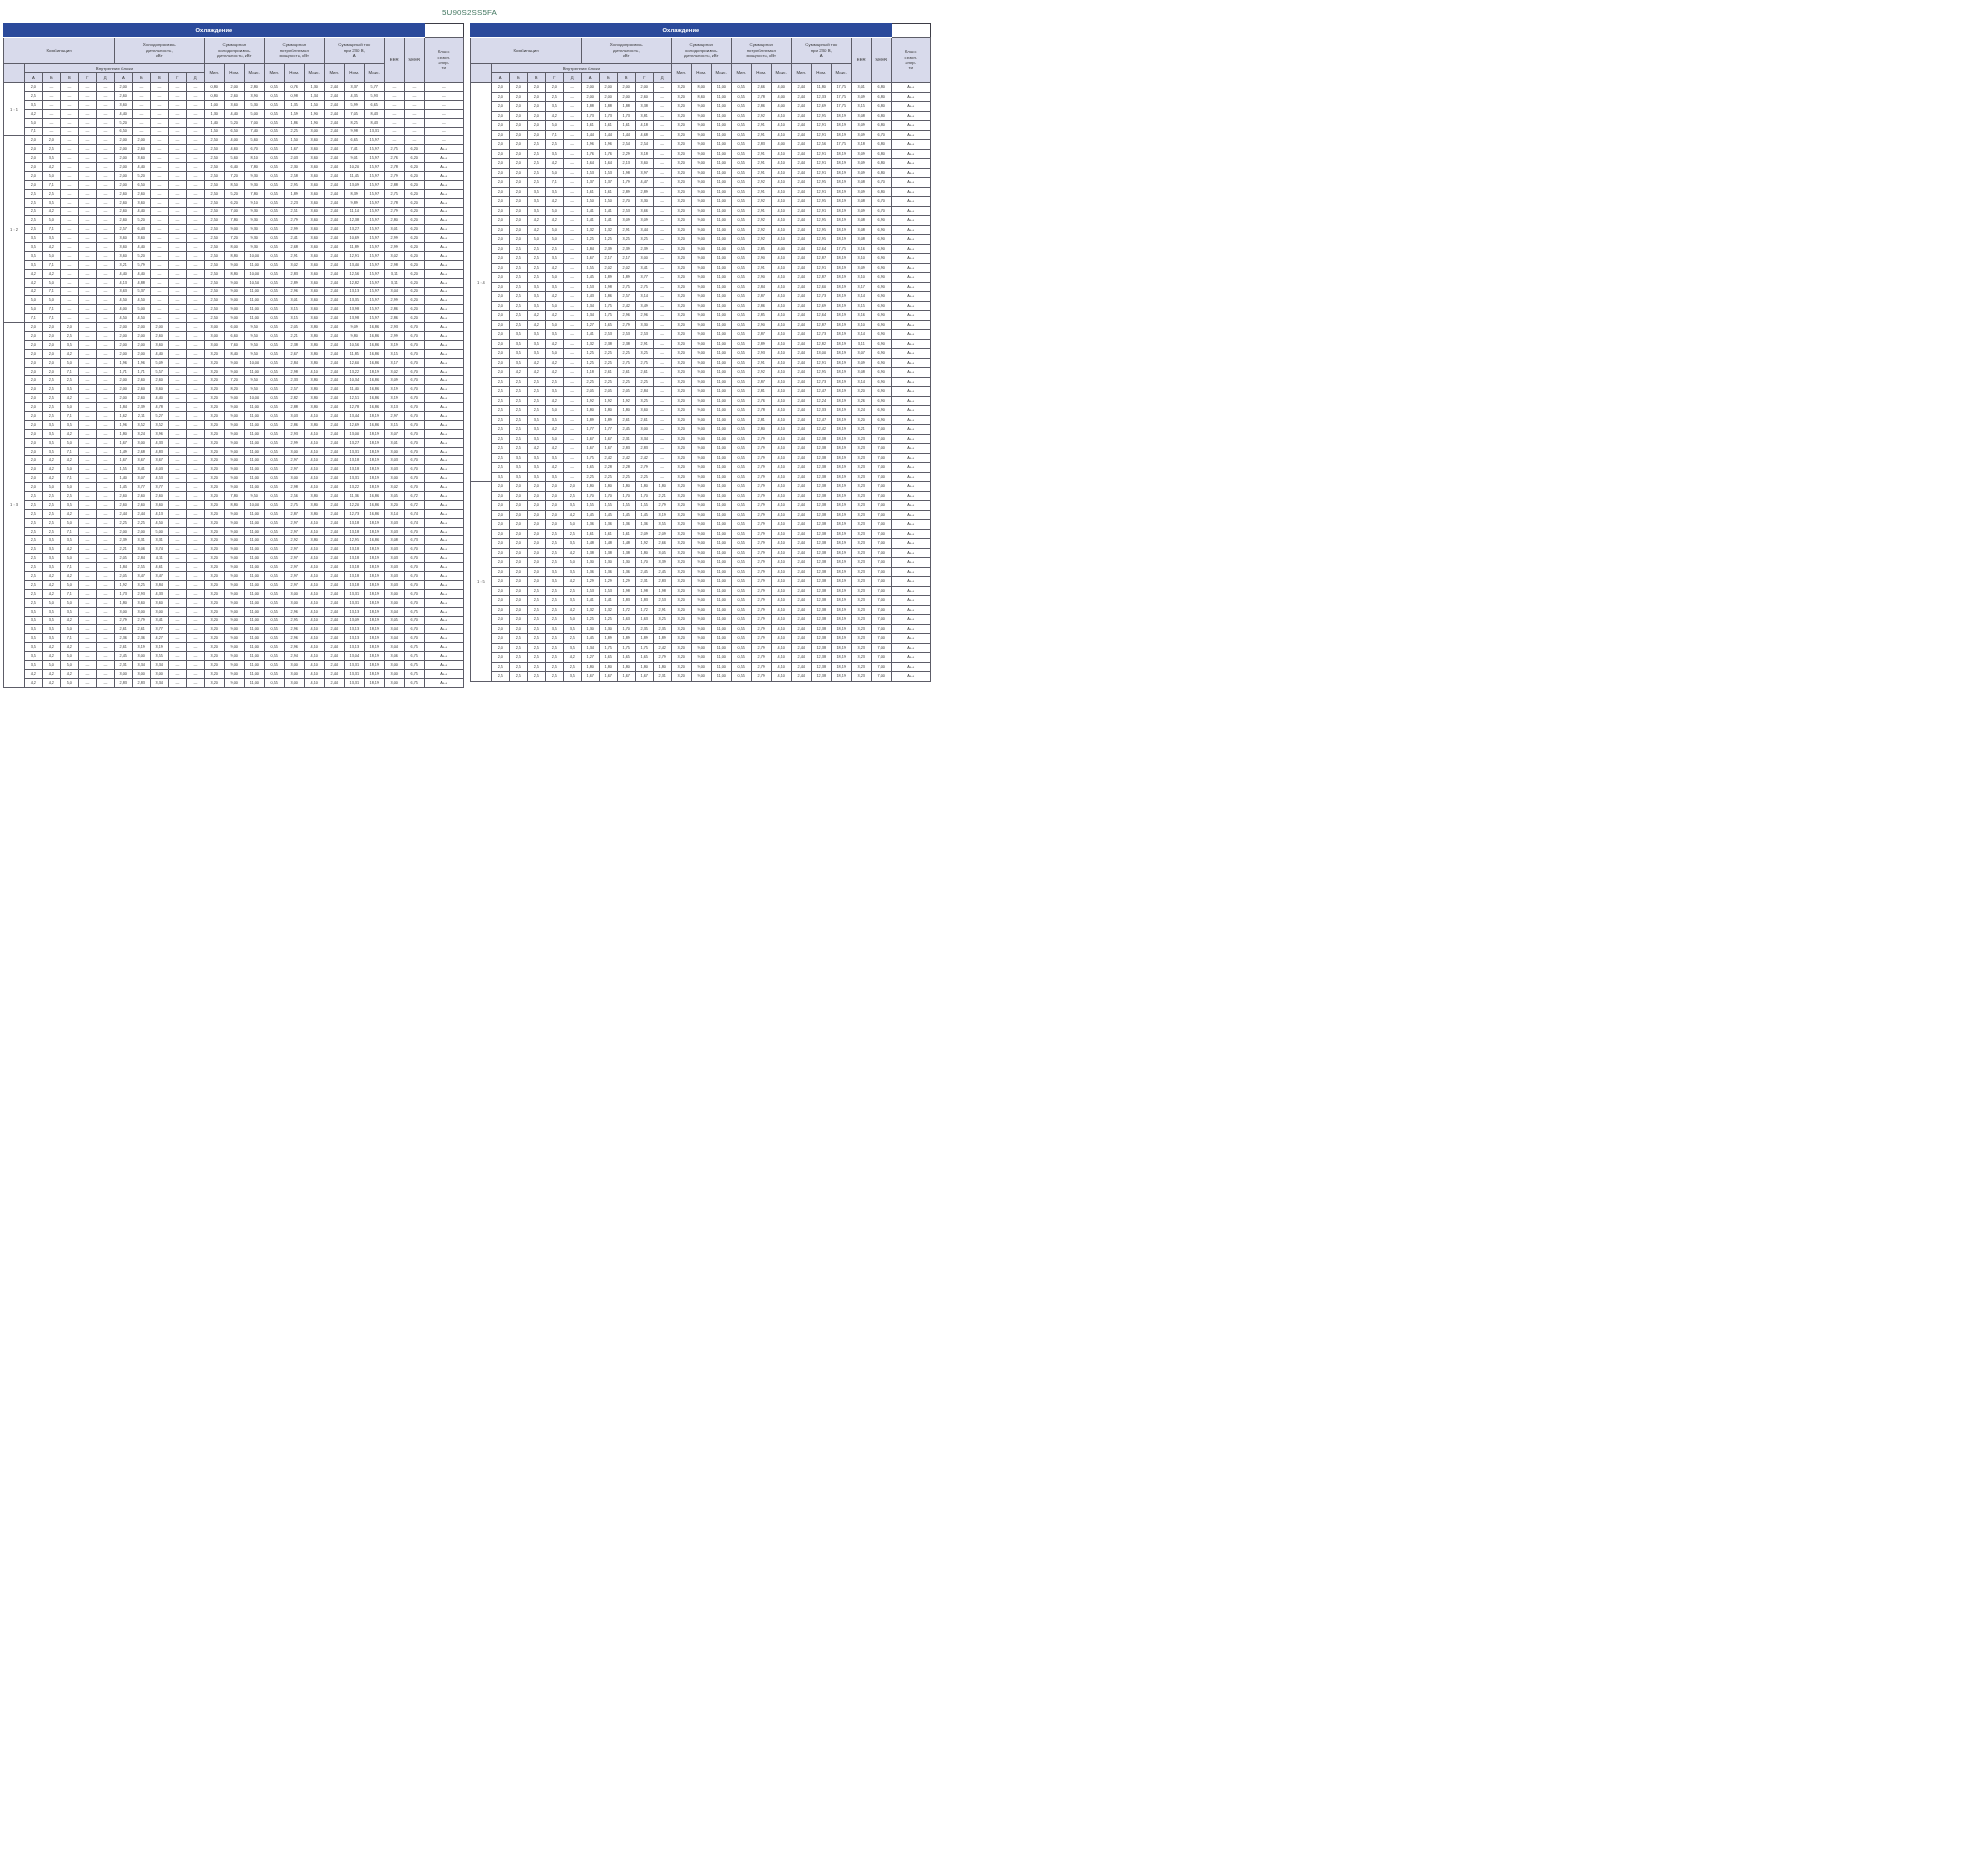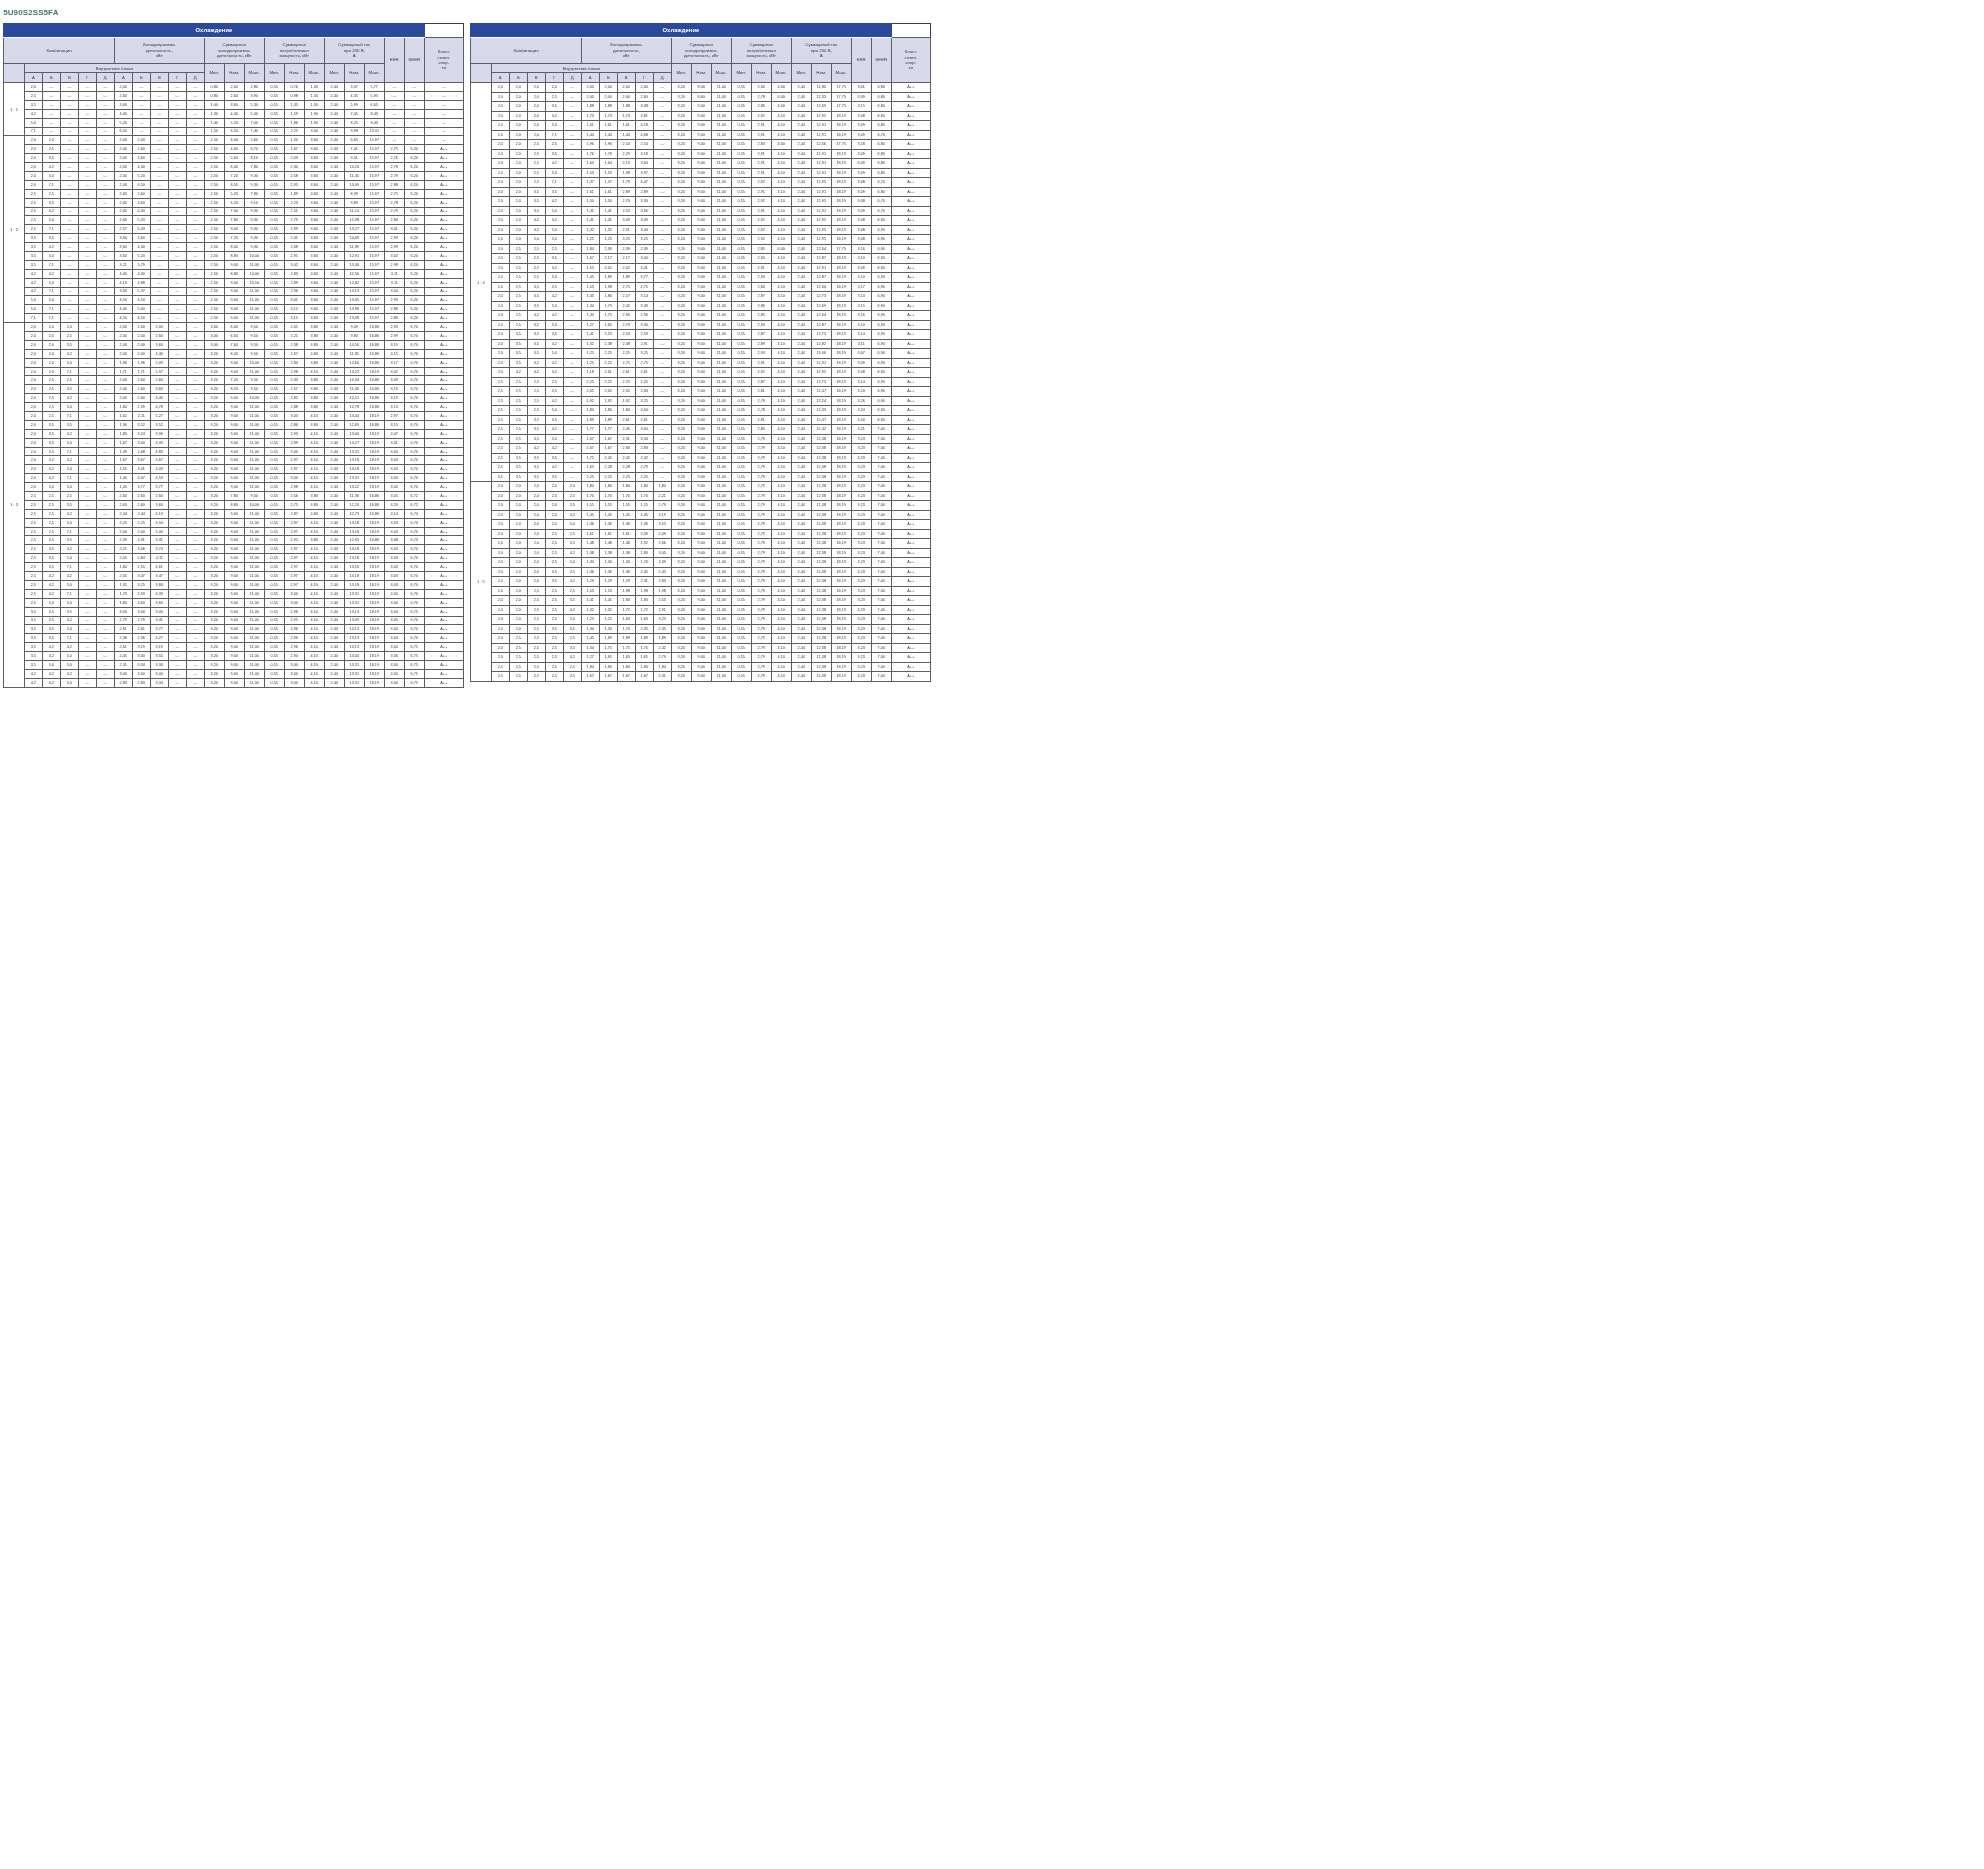--- a/index.html
+++ b/index.html
@@ -1,18 +1,18 @@
 <!DOCTYPE html>
 <html style="font-size:6.4px"><head>
 <meta charset="utf-8">
 <style>
   html,body{margin:0;padding:0;background:#ffffff;}
   body{font-family:"Liberation Sans","DejaVu Sans",sans-serif;color:#3a3a3a;}
   .page{width:939px;padding:8px 3.2px 5.6px 3.2px;box-sizing:border-box;background:#fff;}
-  .title{color:#467a64;font-size:8px;font-weight:bold;margin:0 0 6.4px 0;letter-spacing:0.1px;}
+  .title{color:#467a64;font-size:8px;font-weight:normal;margin:0 0 6.4px 0;letter-spacing:0.1px;text-align:center;}
   .tables{display:flex;gap:6.4px;align-items:flex-start;}
   table{border-collapse:collapse;table-layout:fixed;border:0.6px solid #3d3d46;border-bottom:1px solid #2e2e38;}
   th,td{border:0.4px solid #5d5d68;text-align:center;vertical-align:middle;padding:0;overflow:hidden;}
   thead{border-bottom:1px solid #2e2e38;}
   thead th{background:#d8daeb;font-weight:normal;font-size:4.4px;line-height:1.22;white-space:pre-line;}
   tr.band th{background:#2b4a9b;color:#ffffff;font-weight:bold;font-size:5.8px;height:12.3px;border:0.4px solid #2b4a9b;border-bottom:1.2px solid #ffffff;letter-spacing:0.1px;}
   tr.h1 th{height:25.4px;}
   tr.h2 th{height:8.3px;}
   tr.h3 th{height:8.7px;font-size:4.2px;}
   th.hmnm{font-size:4.4px;}

